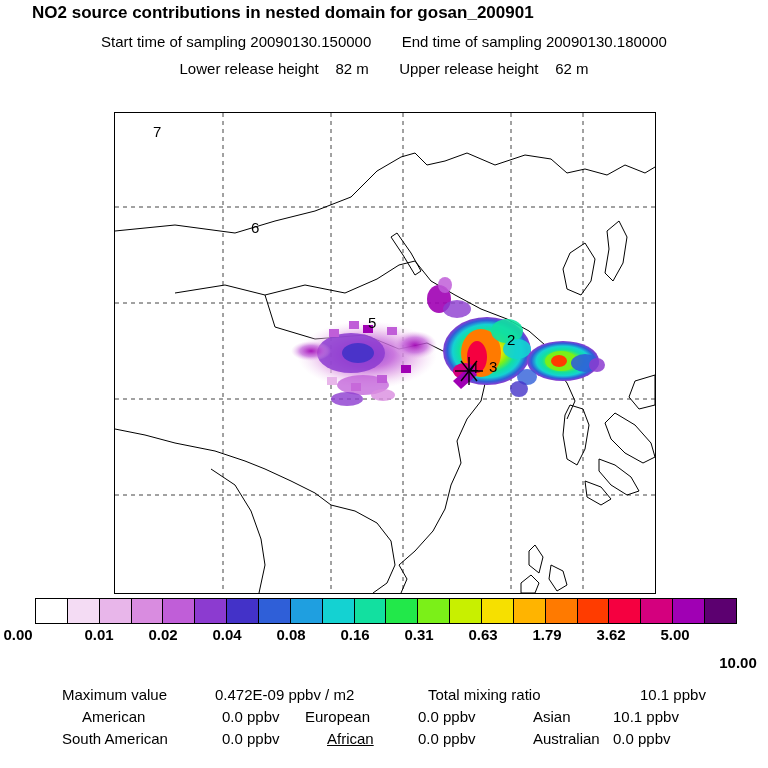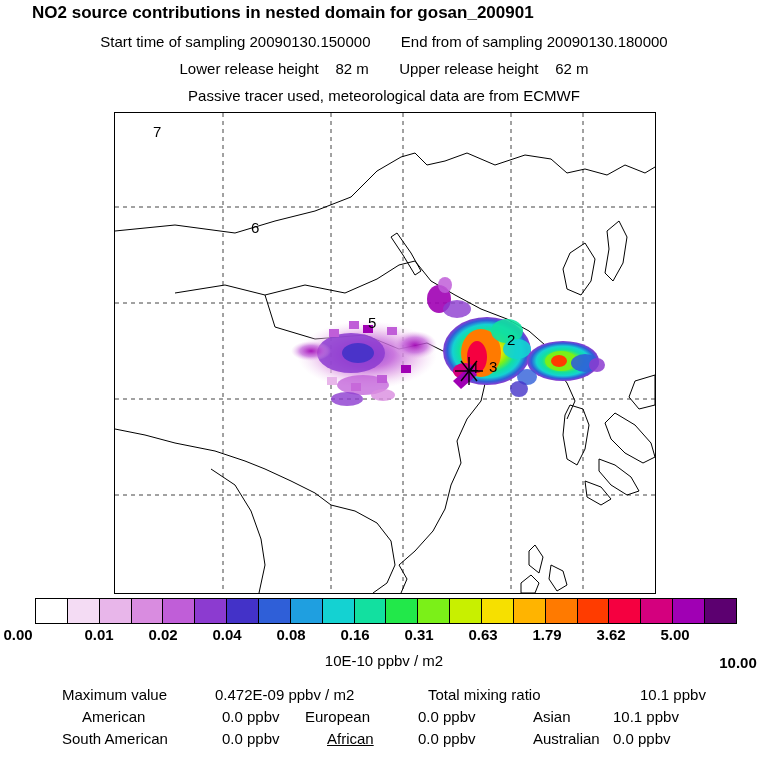--- a/index.html
+++ b/index.html
@@ -91,36 +91,35 @@
 
 <div class="wrap">
 
   <div class="title">NO2 source contributions in nested domain for gosan_200901</div>
 
   <div class="hdr-line hdr2">
     <span>Start time of sampling</span>
     <span> </span>
     <span>20090130.150000</span>
     <span class="gap"></span>
-    <span>End from of sampling</span>
+    <span>End time of sampling</span>
     <span> </span>
     <span>20090130.180000</span>
   </div>
 
   <div class="hdr-line hdr3">
     <span>Lower release height</span>
     <span>&nbsp;&nbsp;</span>
     <span>82 m</span>
     <span class="gap"></span>
     <span>Upper release height</span>
     <span>&nbsp;&nbsp;</span>
     <span>62 m</span>
   </div>
 
-  <div class="hdr-line hdr4">Passive tracer used, meteorological data are from ECMWF</div>
 
   <div class="map">
     <svg width="540" height="480" viewBox="0 0 540 480" xmlns="http://www.w3.org/2000/svg">
       <defs>
         <radialGradient id="gEC" cx="50%" cy="50%" r="50%">
           <stop offset="0%" stop-color="#8c3bd0" stop-opacity="0.95"></stop>
           <stop offset="38%" stop-color="#c05ed8" stop-opacity="0.85"></stop>
           <stop offset="70%" stop-color="#e8b6ea" stop-opacity="0.7"></stop>
           <stop offset="100%" stop-color="#f4dcf4" stop-opacity="0"></stop>
         </radialGradient>
@@ -289,21 +288,20 @@
     <span style="left:291px;">0.08</span>
     <span style="left:355px;">0.16</span>
     <span style="left:419px;">0.31</span>
     <span style="left:483px;">0.63</span>
     <span style="left:547px;">1.79</span>
     <span style="left:611px;">3.62</span>
     <span style="left:675px;">5.00</span>
     <span style="left:738px;margin-top:28px;">10.00</span>
   </div>
 
-  <div class="cbar-unit">10E-10 ppbv / m2</div>
 
   <div class="footer">
 
     <div class="frow">
       <span class="fcell maxlabel">Maximum value</span>
       <span class="fcell maxval">0.472E-09 ppbv / m2</span>
       <span class="fcell tmrlabel">Total mixing ratio</span>
       <span class="fcell tmrval">10.1 ppbv</span>
     </div>
 

